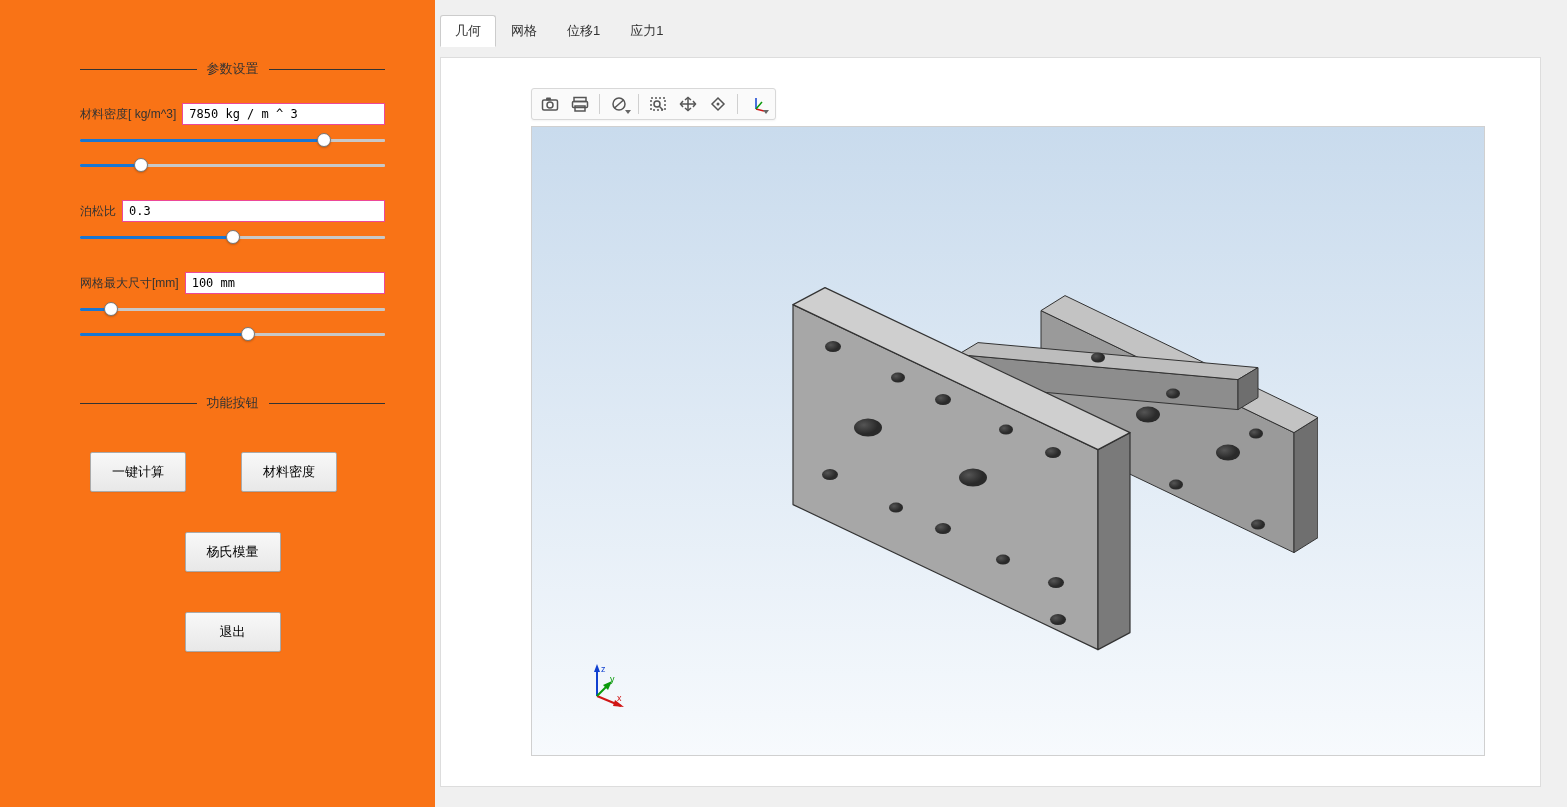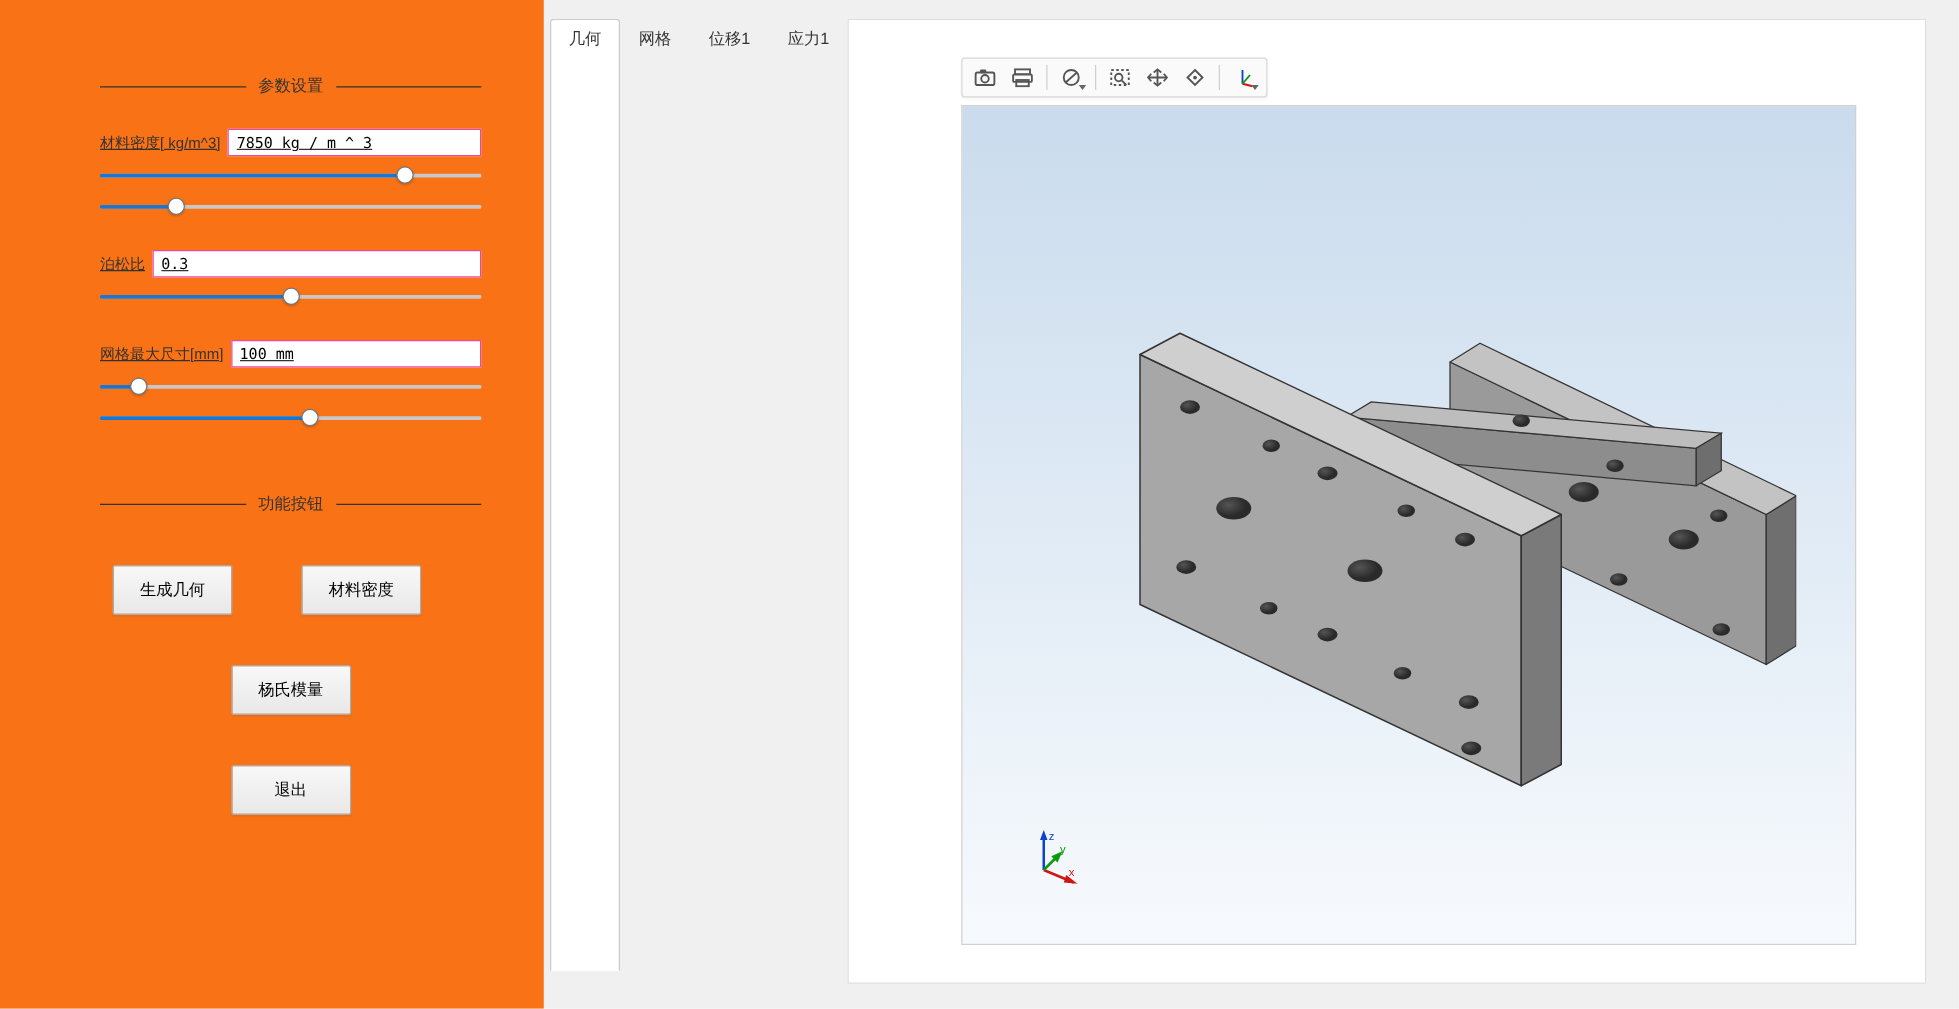--- a/index.html
+++ b/index.html
@@ -45,21 +45,21 @@
     }
     .param-input {
       flex: 1;
       height: 22px;
       border: 1px solid #ec4899;
       background: #fff;
       padding: 2px 6px;
       font-family: monospace;
       font-size: 12px;
     }
-    .param-group { margin-bottom: 5px; text-decoration: underline; }
+    .param-group { margin-bottom: 5px; }
     .slider-wrap {
       margin-top: 5px;
       position: relative;
       height: 20px;
     }
     .slider-track {
       position: absolute;
       top: 9px;
       left: 0;
       right: 0;
@@ -100,20 +100,21 @@
       font-size: 13px;
       cursor: pointer;
       border-radius: 2px;
       box-shadow: 0 1px 1px rgba(0,0,0,.05);
     }
     .btn-center-row { width:100%; display:flex; justify-content:center; }
     .main-area {
       flex: 1;
       padding: 15px 26px 20px 5px;
       display: flex;
+      flex-direction: column;
     }
     .tabs {
       display: flex;
       gap: 0;
       margin-bottom: 10px;
     }
     .tab {
       padding: 6px 14px;
       font-size: 13px;
       cursor: pointer;
@@ -259,21 +260,21 @@
       </div>
     </div>
 
   <div class="section-header" style="margin-top:50px">
     <div class="line"></div>
     <div class="title">功能按钮</div>
     <div class="line"></div>
   </div>
 
   <div class="button-grid">
-    <button class="action-btn">生成几何</button>
+    <button class="action-btn">一键计算</button>
     <button class="action-btn">材料密度</button>
     <div class="btn-center-row">
       <button class="action-btn">杨氏模量</button>
     </div>
     <div class="btn-center-row">
       <button class="action-btn">退出</button>
     </div>
   </div>
 </div>
 

